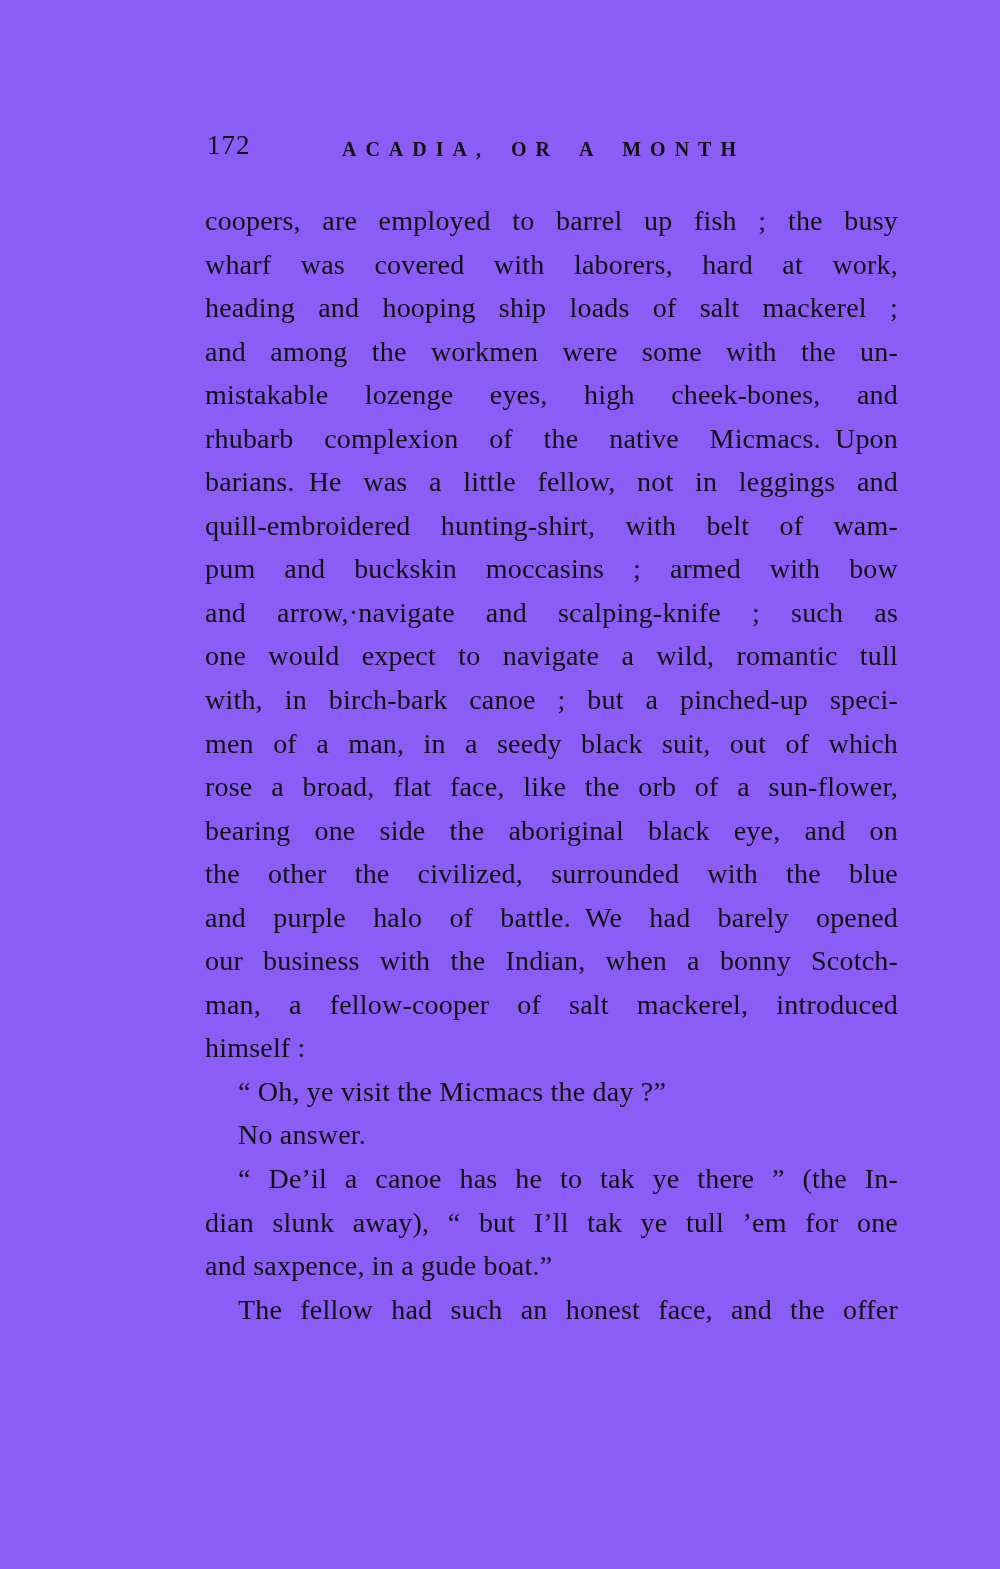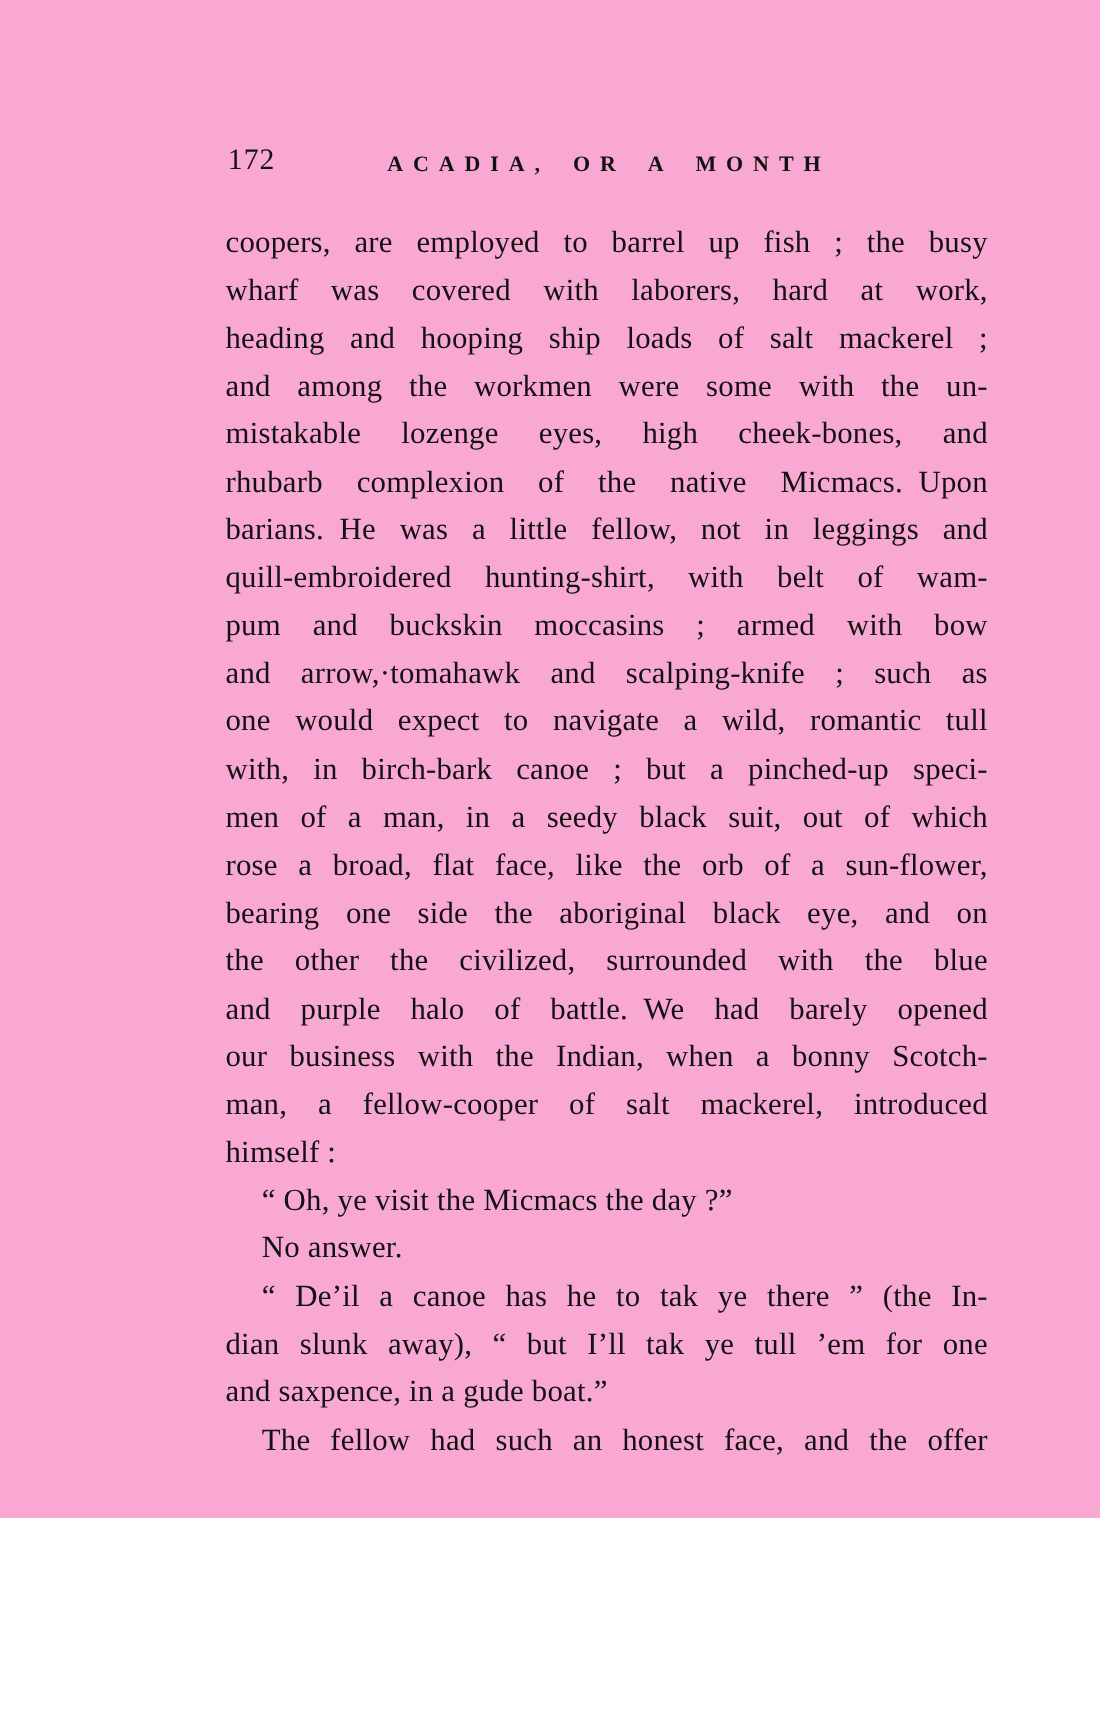--- a/index.html
+++ b/index.html
@@ -3,37 +3,37 @@
 <meta charset="utf-8">
 <style>
   html, body {
     margin: 0;
     padding: 0;
     background: #ffffff;
   }
   .page {
     position: relative;
     width: 1000px;
-    height: 1380px;
-    background: #f9a8d4;
+    height: 1569px;
+    background: #8b5cf6;
     overflow: hidden;
     font-family: "Liberation Serif", "DejaVu Serif", serif;
     color: #121212;
   }
   .page-number {
     position: absolute;
     top: 130px;
     left: 207px;
     font-size: 27px;
     letter-spacing: 1px;
   }
   .running-title {
     position: absolute;
     top: 138px;
-    left: 207px;
+    left: 197px;
     width: 693px;
     text-align: center;
     font-size: 20px;
     font-weight: bold;
     letter-spacing: 0.45em;
     word-spacing: 0.35em;
     white-space: nowrap;
   }
   .body-text {
     position: absolute;
@@ -69,21 +69,21 @@
   <div class="body-text">
     <div class="ln">coopers, are employed to barrel up fish ; the busy</div>
     <div class="ln">wharf was covered with laborers, hard at work,</div>
     <div class="ln">heading and hooping ship loads of salt mackerel ;</div>
     <div class="ln">and among the workmen were some with the un-</div>
     <div class="ln">mistakable lozenge eyes, high cheek-bones, and</div>
     <div class="ln">rhubarb complexion of the native Micmacs. Upon</div>
     <div class="ln">barians. He was a little fellow, not in leggings and</div>
     <div class="ln">quill-embroidered hunting-shirt, with belt of wam-</div>
     <div class="ln">pum and buckskin moccasins ; armed with bow</div>
-    <div class="ln">and arrow,·tomahawk and scalping-knife ; such as</div>
+    <div class="ln">and arrow,·navigate and scalping-knife ; such as</div>
     <div class="ln">one would expect to navigate a wild, romantic tull</div>
     <div class="ln">with, in birch-bark canoe ; but a pinched-up speci-</div>
     <div class="ln">men of a man, in a seedy black suit, out of which</div>
     <div class="ln">rose a broad, flat face, like the orb of a sun-flower,</div>
     <div class="ln">bearing one side the aboriginal black eye, and on</div>
     <div class="ln">the other the civilized, surrounded with the blue</div>
     <div class="ln">and purple halo of battle. We had barely opened</div>
     <div class="ln">our business with the Indian, when a bonny Scotch-</div>
     <div class="ln">man, a fellow-cooper of salt mackerel, introduced</div>
     <div class="ln short">himself :</div>

